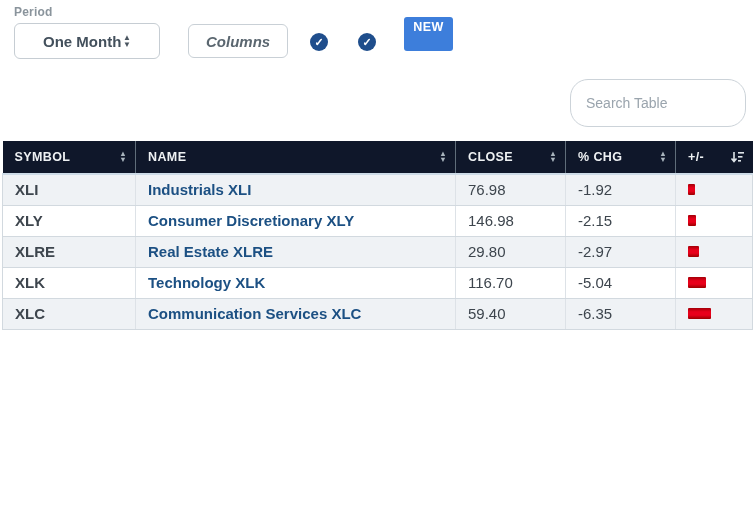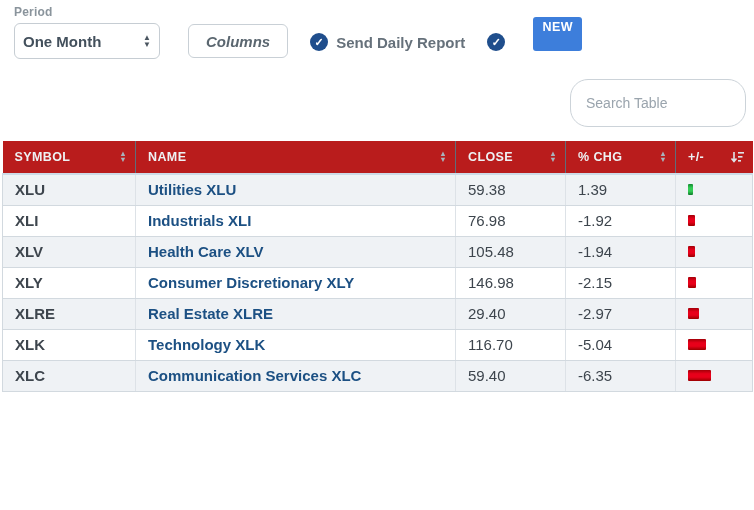--- a/index.html
+++ b/index.html
@@ -16,21 +16,21 @@
   .controls-row { display: flex; align-items: flex-end; }
   .period-field { display: flex; flex-direction: column; }
   .period-label {
     font-size: 12px; font-weight: bold; color: #8a949c;
     margin-bottom: 4px; letter-spacing: 0.2px;
   }
   .select-box {
     width: 146px; height: 36px;
     border: 1px solid #c6cdd3; border-radius: 6px;
     background: #fff; display: flex; align-items: center;
-    justify-content: space-between; padding: 0 8px;
+    justify-content: space-between; padding: 0 28px;
     font-size: 15px; font-weight: bold; color: #43505c;
     cursor: pointer;
   }
   .caret-updown { display: flex; flex-direction: column; align-items: center; color: #4a5560; }
   .caret-updown span { font-size: 8px; line-height: 7px; }
 
   .columns-btn {
     margin-left: 28px; height: 34px; padding: 0 17px;
     border: 1px solid #c9d0d6; border-radius: 6px; background: #fff;
     font-family: "Liberation Sans", sans-serif;
@@ -71,21 +71,21 @@
     margin: 14px 2px 0 2px; width: 750px;
     border-collapse: collapse; table-layout: fixed;
   }
   .etf-table col.c-symbol { width: 133px; }
   .etf-table col.c-name   { width: 320px; }
   .etf-table col.c-close  { width: 110px; }
   .etf-table col.c-chg    { width: 110px; }
   .etf-table col.c-bar    { width: 77px;  }
 
   .etf-table thead th {
-    background: #b91c1c; height: 33px;
+    background: #0f172a; height: 33px;
     font-size: 12.5px; font-weight: bold; color: #eef1f3;
     letter-spacing: 0.4px; text-align: left; padding: 0 8px 0 12px;
     border-right: 1px solid #5f6d7a;
     border-bottom: 2px solid #cddbe7;
     cursor: pointer; white-space: nowrap;
   }
   .etf-table thead th:last-child { border-right: none; }
   .th-inner { display: flex; align-items: center; justify-content: space-between; }
   .sort-arrows { display: flex; flex-direction: column; align-items: center; color: #a8b3bc; margin-left: 4px; }
   .sort-arrows span { font-size: 7.5px; line-height: 6px; }
@@ -129,21 +129,20 @@
               <span>▲</span>
               <span>▼</span>
             </span>
         </div>
       </div>
 
       <button class="columns-btn">Columns</button>
 
       <div class="check-item">
         <span class="check-circle">✓</span>
-        <span class="check-label">Send Daily Report</span>
       </div>
 
       <div class="check-item">
         <span class="check-circle">✓</span>
       </div>
 
       <span class="new-badge">NEW</span>
     </div>
 
     <div class="search-row">
@@ -207,59 +206,41 @@
                 <rect x="8" y="5" width="4.5" height="1.6" fill="#dfe5e9"></rect>
                 <rect x="8" y="9" width="3" height="1.6" fill="#dfe5e9"></rect>
               </svg>
             </span>
           </span>
         </th>
       </tr>
     </thead>
     <tbody>
         <tr>
-    <td class="symbol-cell">XLU</td>
-    <td class="name-cell"><a>Utilities XLU</a></td>
-    <td class="close-cell">59.38</td>
-    <td class="chg-cell">1.39</td>
-    <td class="bar-cell">
-            <div class="change-bar pos" style="width: 5px;"></div>
-          </td>
-  </tr>
-        <tr>
     <td class="symbol-cell">XLI</td>
     <td class="name-cell"><a>Industrials XLI</a></td>
     <td class="close-cell">76.98</td>
     <td class="chg-cell">-1.92</td>
     <td class="bar-cell">
             <div class="change-bar neg" style="width: 7px;"></div>
           </td>
   </tr>
         <tr>
-    <td class="symbol-cell">XLV</td>
-    <td class="name-cell"><a>Health Care XLV</a></td>
-    <td class="close-cell">105.48</td>
-    <td class="chg-cell">-1.94</td>
-    <td class="bar-cell">
-            <div class="change-bar neg" style="width: 7px;"></div>
-          </td>
-  </tr>
-        <tr>
     <td class="symbol-cell">XLY</td>
     <td class="name-cell"><a>Consumer Discretionary XLY</a></td>
     <td class="close-cell">146.98</td>
     <td class="chg-cell">-2.15</td>
     <td class="bar-cell">
             <div class="change-bar neg" style="width: 8px;"></div>
           </td>
   </tr>
         <tr>
     <td class="symbol-cell">XLRE</td>
     <td class="name-cell"><a>Real Estate XLRE</a></td>
-    <td class="close-cell">29.40</td>
+    <td class="close-cell">29.80</td>
     <td class="chg-cell">-2.97</td>
     <td class="bar-cell">
             <div class="change-bar neg" style="width: 11px;"></div>
           </td>
   </tr>
         <tr>
     <td class="symbol-cell">XLK</td>
     <td class="name-cell"><a>Technology XLK</a></td>
     <td class="close-cell">116.70</td>
     <td class="chg-cell">-5.04</td>

